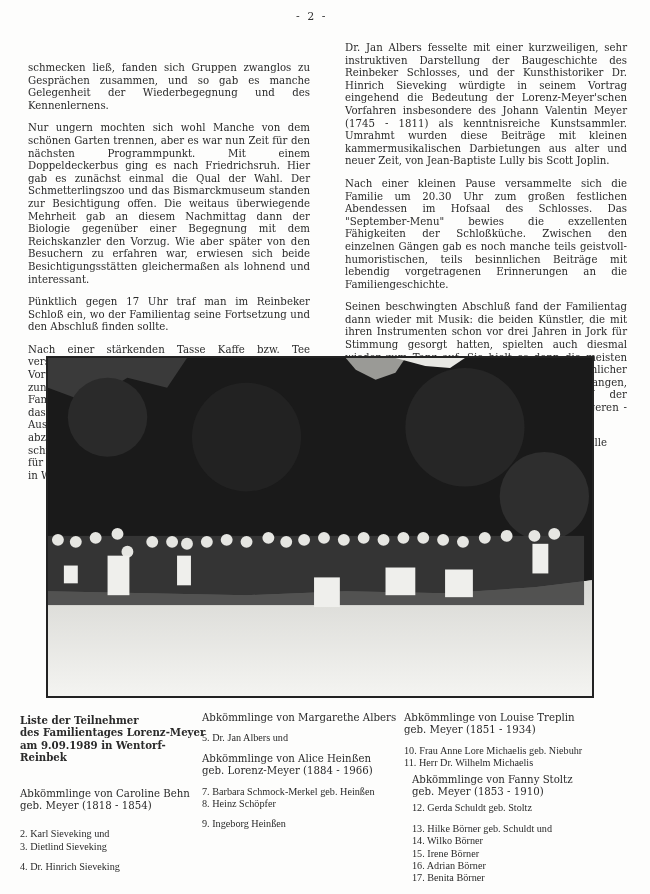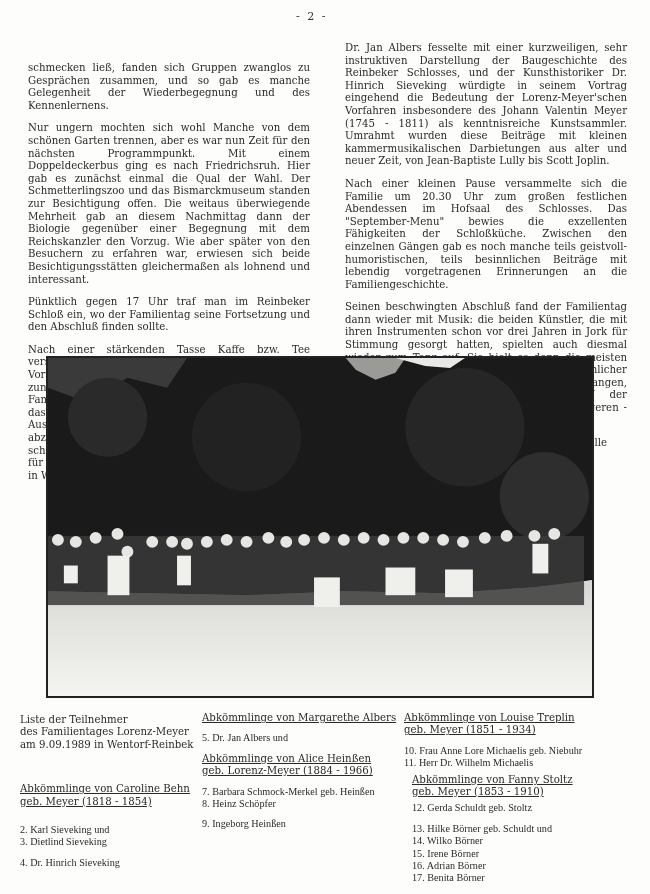--- a/index.html
+++ b/index.html
@@ -12,27 +12,27 @@
   .col p { margin:0 0 10px 0; text-align:justify; }
   .col-left { left:28px; top:42px; width:282px;margin-top:20px; }
   .col-right { left:333px; top:42px; width:282px;margin-left:12px; }
   .author { text-align:right; margin-top:4px; padding-right:20px; }
   .photo {
     position:absolute; left:46px; top:356px; width:548px; height:342px;
     border:2px solid #222; box-sizing:border-box; background:#f2f2f0; overflow:hidden;
   }
   .photo svg { width:100%; height:100%; display:block; }
   .list { position:absolute; font-size:10.2px; line-height:12.4px; }
-  .list .hd { text-decoration:underline; margin-bottom:8px; }
+  .list .hd { margin-bottom:8px; }
   .list .item { white-space:nowrap;font-family:Liberation Serif, serif; }
   .gap { height:8px; }
   .l1 { left:20px; top:714px; width:190px; }
   .l2 { left:202px; top:712px; width:200px; }
   .l3 { left:404px; top:712px; width:250px; }
-  .intro { margin-bottom:32px; }
+  .intro { margin-bottom:24px;font-weight:bold; }
 </style>
 </head>
 <body>
 
 <div class="page-num">- 2 -</div>
 
 <div class="col col-left">
   <p>schmecken ließ, fanden sich Gruppen zwanglos zu Gesprächen zusammen, und so gab es manche Gelegenheit der Wiederbegegnung und des Kennenlernens.</p>
   <p>Nur ungern mochten sich wohl Manche von dem schönen Garten trennen, aber es war nun Zeit für den nächsten Programmpunkt. Mit einem Doppeldeckerbus ging es nach Friedrichsruh. Hier gab es zunächst einmal die Qual der Wahl. Der Schmetterlingszoo und das Bismarckmuseum standen zur Besichtigung offen. Die weitaus überwiegende Mehrheit gab an diesem Nachmittag dann der Biologie gegenüber einer Begegnung mit dem Reichskanzler den Vorzug. Wie aber später von den Besuchern zu erfahren war, erwiesen sich beide Besichtigungsstätten gleichermaßen als lohnend und interessant.</p>
   <p>Pünktlich gegen 17 Uhr traf man im Reinbeker Schloß ein, wo der Familientag seine Fortsetzung und den Abschluß finden sollte.</p>

